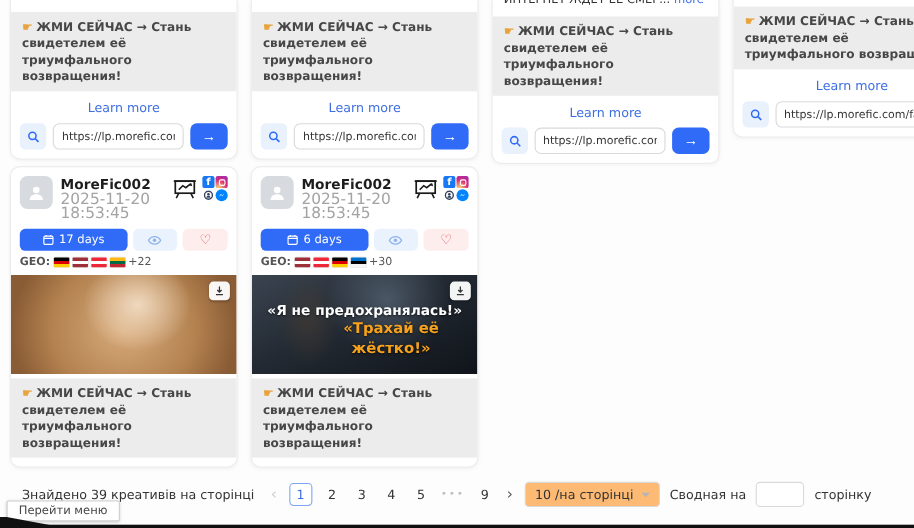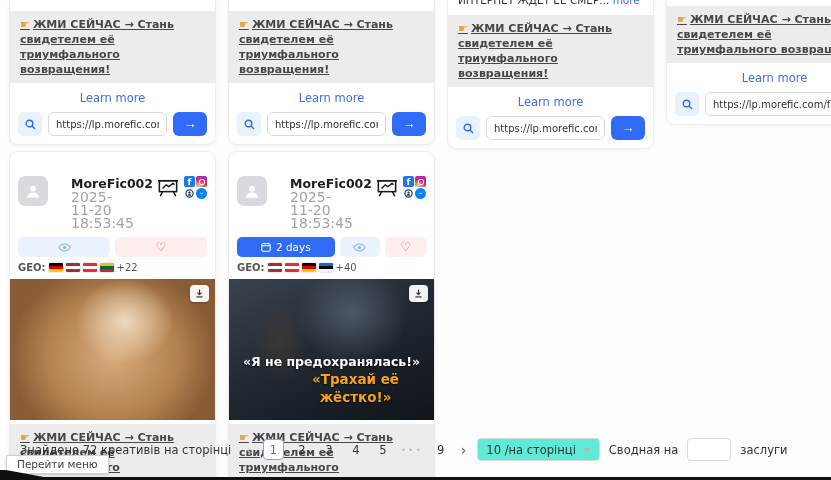--- a/index.html
+++ b/index.html
@@ -10,31 +10,31 @@
 
   .masonry { position:absolute; top:0; left:10px; display:flex; gap:14px; }
   .col { width:205px; display:flex; flex-direction:column; gap:8px; }
 
   .card { background:#fff; border-radius:8px; box-shadow:0 0 0 1px #ececec, 0 1px 5px rgba(0,0,0,.07); overflow:hidden; }
   .card.partial { border-top-left-radius:0; border-top-right-radius:0; padding-bottom:8px; }
 
   .clipped-line { font-size:10.5px; color:#333; padding:0 10px; margin-top:-7px; line-height:14px; white-space:nowrap; overflow:hidden; }
   .clipped-line .more { color:#3e6fe1; }
 
-  .cta-bar { background:#ececec; padding:6px 10px; font-size:11px; font-weight:700; color:#474747; line-height:15px;text-decoration:underline; }
+  .cta-bar { background:#ececec; padding:6px 10px; font-size:11px; font-weight:700; color:#474747; line-height:15px; }
   .cta-bar .hand { color:#e8a33d; margin-right:3px; }
   .learn-more { display:block; text-align:center; color:#3e6fe1; font-size:11.5px; padding:8px 0 7px; cursor:pointer; }
 
   .url-row { display:flex; align-items:center; gap:6px; padding:0 8px; }
   .search-chip { width:24px; height:24px; flex:0 0 24px; background:#e9f1fd; border-radius:5px; display:flex; align-items:center; justify-content:center; cursor:pointer; }
   .url-input { flex:1 1 auto; min-width:0; height:24px; border:1px solid #d9d9d9; border-radius:6px; font-family:"DejaVu Sans",sans-serif; font-size:10px; color:#333; padding:0 7px; outline:none; background:#fff; }
   .go-btn { width:34px; height:24px; flex:0 0 34px; background:#2f6bf6; border:none; border-radius:6px; color:#fff; font-size:13px; line-height:22px; cursor:pointer; }
 
   
-  .profile-row { display:flex; align-items:flex-start; gap:23px; padding:8px 8px 0;margin-top:16px; }
+  .profile-row { display:flex; align-items:flex-start; gap:7px; padding:8px 8px 0; }
   .avatar { width:30px; height:30px; border-radius:7px; background:#d7dbdf; display:flex; align-items:center; justify-content:center; flex:0 0 30px; }
   .pr-text { flex:1 1 auto; min-width:0; }
   .pr-name { font-size:12.5px; font-weight:700; color:#1d1d1d; line-height:15px; }
   .pr-date { font-size:14px; color:#a3a3a3; line-height:13px; }
   .pr-icons { display:flex; align-items:flex-start; gap:5px; }
   .easel { margin-top:2px; }
   .soc-grid { display:grid; grid-template-columns:11px 11px; grid-auto-rows:11px; gap:1px; }
   .soc { width:11px; height:11px; border-radius:2px; display:flex; align-items:center; justify-content:center; font-size:8px; color:#fff; overflow:hidden; }
   .soc-fb { background:#1877f2; font-weight:700; font-size:9px; }
   .soc-ig { background:radial-gradient(circle at 25% 100%, #feda75, #d62976 55%, #962fbf); }
@@ -50,21 +50,21 @@
   .geo-row { display:flex; align-items:center; gap:3px; padding:5px 8px 4px; font-size:10px; font-weight:700; color:#555; }
   .flags { display:flex; align-items:center; gap:3px; }
   .flag { display:inline-block; width:14px; height:9px; border-radius:1px; box-shadow:0 0 0 .5px rgba(0,0,0,.15); }
   .flag-de { background:linear-gradient(#000 33%, #dd0000 33% 66%, #ffce00 66%); }
   .flag-lv { background:linear-gradient(#9e3039 38%, #fff 38% 62%, #9e3039 62%); }
   .flag-at { background:linear-gradient(#ed2939 33%, #fff 33% 66%, #ed2939 66%); }
   .flag-lt { background:linear-gradient(#fdb913 33%, #006a44 33% 66%, #c1272d 66%); }
   .flag-ee { background:linear-gradient(#0072ce 33%, #000 33% 66%, #f5f5f5 66%); }
   .geo-more { font-weight:400; }
 
-  .creative-img { position:relative; height:141px; margin-top:2px; }
+  .creative-img { position:relative; height:90px; margin-top:2px; }
   .img-a { background:
       radial-gradient(70px 60px at 56% 30%, rgba(244,224,200,.9), rgba(0,0,0,0) 70%),
       radial-gradient(120px 110px at 50% 55%, #d8ab7c, #b2814f 55%, #8a5c35 85%),
       linear-gradient(180deg,#c79e72,#7c5230); }
   .img-b { background:
       radial-gradient(80px 70px at 60% 25%, rgba(120,140,160,.45), rgba(0,0,0,0) 70%),
       radial-gradient(40px 60px at 25% 45%, rgba(70,60,50,.6), rgba(0,0,0,0) 70%),
       linear-gradient(155deg,#3a4450 0%, #232a33 45%, #10141a 100%); }
   .img-dl-chip { position:absolute; top:6px; right:6px; width:19px; height:17px; background:rgba(255,255,255,.95); border-radius:4px; display:flex; align-items:center; justify-content:center; cursor:pointer; box-shadow:0 1px 2px rgba(0,0,0,.25); }
   .overlay-txt { position:absolute; left:0; right:0; bottom:14px; text-align:center; font-weight:700; text-shadow:0 1px 2px rgba(0,0,0,.7); }
@@ -79,21 +79,21 @@
   .card.full { padding-bottom:8px; }
 
   
   .pagination { position:absolute; left:20px; top:438px; display:flex; align-items:center; gap:9px; font-size:11.5px; color:#333; }
   .pg-found { margin-right:4px; }
   .pg-prev { color:#ccc; font-size:14px; cursor:default; padding:0 2px; }
   .pg-next { color:#555; font-size:14px; cursor:pointer; padding:0 2px; }
   .pg-num { min-width:18px; text-align:center; cursor:pointer; line-height:20px; }
   .pg-num.active { width:21px; height:21px; border:1px solid #7ea6f5; border-radius:4px; color:#3e6fe1; background:#fff; }
   .pg-ellipsis { color:#bbb; letter-spacing:2px; font-size:9px; cursor:pointer; }
-  .pg-size { display:flex; align-items:center; gap:7px; border:1px solid #d9d9d9; border-radius:4px; height:23px; padding:0 8px; cursor:pointer; background:#5eead4; color:#333; }
+  .pg-size { display:flex; align-items:center; gap:7px; border:1px solid #d9d9d9; border-radius:4px; height:23px; padding:0 8px; cursor:pointer; background:#fdba74; color:#333; }
   .caret-down { width:0; height:0; border-left:4px solid transparent; border-right:4px solid transparent; border-top:4px solid #b5b5b5; }
   .pg-goto-input { width:44px; height:23px; border:1px solid #d9d9d9; border-radius:4px; outline:none; font-family:"DejaVu Sans",sans-serif; font-size:11px; padding:0 5px; }
 
   
   .menu-tooltip { position:absolute; left:6px; bottom:6px; background:#fff; border:1px solid #cfcfcf; border-radius:2px; padding:2px 10px 3px; font-size:10.5px; color:#444; box-shadow:0 1px 3px rgba(0,0,0,.15); cursor:pointer; }
   .bottom-bar { position:absolute; left:0; bottom:0; width:100%; height:3px; background:#101010; }
   .bottom-wedge { position:absolute; left:0; bottom:0; width:60px; height:10px; background:#101010; clip-path:polygon(0 0, 10% 0, 100% 100%, 0 100%); }
 
   svg { display:block; }
 </style>
@@ -157,20 +157,29 @@
               <span class="soc soc-ms">
                 <svg width="7" height="7" viewBox="0 0 10 10">
                     <path d="M1.5 6.5 4 3.5 5.7 5 8.5 3 6 6 4.3 4.7z" fill="#fff"></path>
                   </svg>
               </span>
             </span>
           </div>
         </div>
 
         <div class="btn-row">
+          <button class="days-btn">
+            <svg width="10" height="10" viewBox="0 0 12 12">
+                <rect x="1" y="2" width="10" height="9" rx="1.5" fill="none" stroke="#fff" stroke-width="1.3"></rect>
+                <line x1="1" y1="4.5" x2="11" y2="4.5" stroke="#fff" stroke-width="1.3"></line>
+                <line x1="3.5" y1="0.8" x2="3.5" y2="2.5" stroke="#fff" stroke-width="1.3"></line>
+                <line x1="8.5" y1="0.8" x2="8.5" y2="2.5" stroke="#fff" stroke-width="1.3"></line>
+              </svg>
+            <span>17 days</span>
+          </button>
           <button class="eye-btn">
             <svg width="13" height="9" viewBox="0 0 14 9">
                 <path d="M1 4.5C2.6 1.8 4.7.8 7 .8s4.4 1 6 3.7c-1.6 2.7-3.7 3.7-6 3.7S2.6 7.2 1 4.5z" fill="none" stroke="#8fb3ef" stroke-width="1.2"></path>
                 <circle cx="7" cy="4.5" r="1.7" fill="#8fb3ef"></circle>
               </svg>
           </button>
           <button class="heart-btn">♡</button>
         </div>
 
         <div class="geo-row">
@@ -260,40 +269,40 @@
         </div>
 
         <div class="btn-row">
           <button class="days-btn">
             <svg width="10" height="10" viewBox="0 0 12 12">
                 <rect x="1" y="2" width="10" height="9" rx="1.5" fill="none" stroke="#fff" stroke-width="1.3"></rect>
                 <line x1="1" y1="4.5" x2="11" y2="4.5" stroke="#fff" stroke-width="1.3"></line>
                 <line x1="3.5" y1="0.8" x2="3.5" y2="2.5" stroke="#fff" stroke-width="1.3"></line>
                 <line x1="8.5" y1="0.8" x2="8.5" y2="2.5" stroke="#fff" stroke-width="1.3"></line>
               </svg>
-            <span>2 days</span>
+            <span>6 days</span>
           </button>
           <button class="eye-btn">
             <svg width="13" height="9" viewBox="0 0 14 9">
                 <path d="M1 4.5C2.6 1.8 4.7.8 7 .8s4.4 1 6 3.7c-1.6 2.7-3.7 3.7-6 3.7S2.6 7.2 1 4.5z" fill="none" stroke="#8fb3ef" stroke-width="1.2"></path>
                 <circle cx="7" cy="4.5" r="1.7" fill="#8fb3ef"></circle>
               </svg>
           </button>
           <button class="heart-btn">♡</button>
         </div>
 
         <div class="geo-row">
           <span>GEO:</span>
           <span class="flags">
               <span class="flag flag-lv"></span>
               <span class="flag flag-at"></span>
               <span class="flag flag-de"></span>
               <span class="flag flag-ee"></span>
             </span>
-          <span class="geo-more">+40</span>
+          <span class="geo-more">+30</span>
         </div>
 
         <div class="creative-img img-b">
           <span class="img-dl-chip">
             <svg width="9" height="9" viewBox="0 0 10 10">
                 <path d="M5 0.5v5.5M2.8 4 5 6.2 7.2 4" fill="none" stroke="#333" stroke-width="1.3"></path>
                 <line x1="1.5" y1="8.8" x2="8.5" y2="8.8" stroke="#333" stroke-width="1.3"></line>
               </svg>
           </span>
           <div class="overlay-txt">
@@ -338,35 +347,35 @@
               </svg>
           </span>
           <input class="url-input" value="https://lp.morefic.com/facebook-0iHH0v023" style="">
         </div>
       </div>
     </div>
 
   </div>
 
   <div class="pagination">
-    <span class="pg-found">Знайдено 72 креативів на сторінці</span>
+    <span class="pg-found">Знайдено 39 креативів на сторінці</span>
     <span class="pg-prev">‹</span>
     <span class="pg-num active">1</span>
     <span class="pg-num">2</span>
     <span class="pg-num">3</span>
     <span class="pg-num">4</span>
     <span class="pg-num">5</span>
     <span class="pg-ellipsis">•••</span>
     <span class="pg-num">9</span>
     <span class="pg-next">›</span>
     <span class="pg-size">
       <span>10 /на сторінці</span>
       <span class="caret-down"></span>
     </span>
     <span>Сводная на</span>
     <input class="pg-goto-input" style="">
-    <span>заслуги</span>
+    <span>сторінку</span>
   </div>
 
   <div class="menu-tooltip">Перейти меню</div>
   <div class="bottom-wedge"></div>
   <div class="bottom-bar"></div>
 </div>
 
 </body></html>

